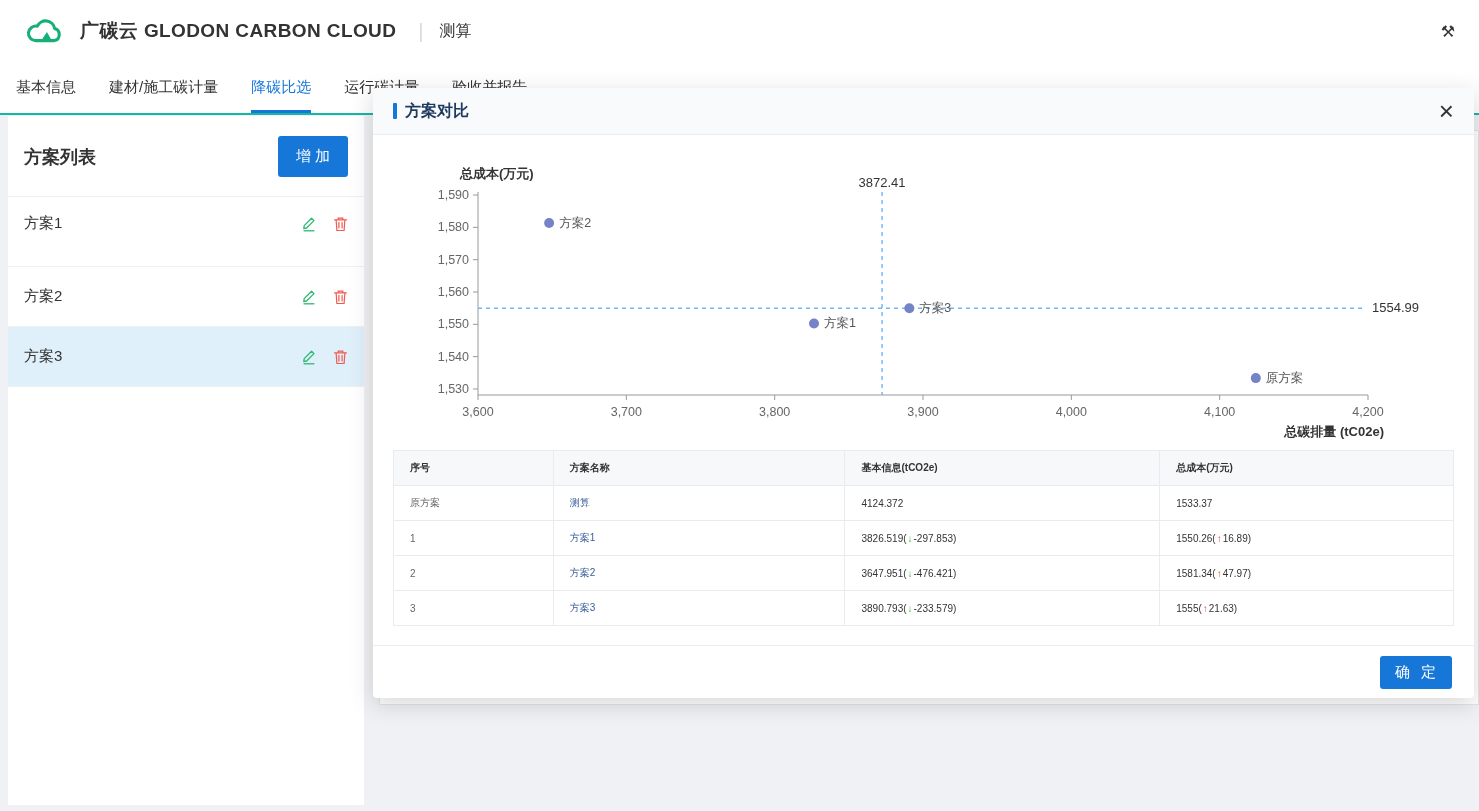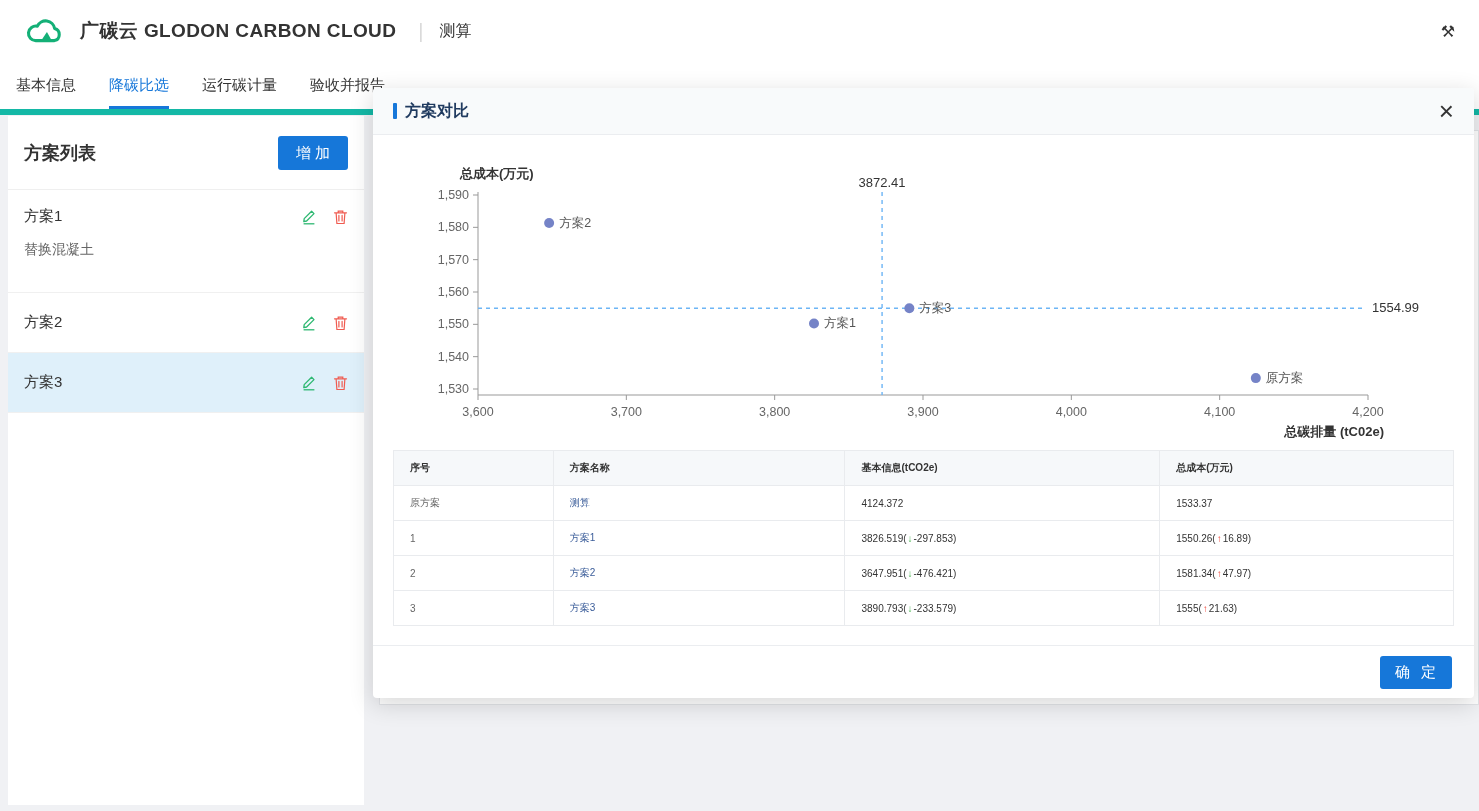--- a/index.html
+++ b/index.html
@@ -10,39 +10,39 @@
   .topbar { position: absolute; top: 0; left: 0; width: 1479px; height: 62px; background: #fff;
     display: flex; align-items: center; padding: 0 24px; z-index: 5; }
   .brand { display: flex; align-items: center; gap: 16px; }
   .brand-name { font-size: 19px; font-weight: 700; color: #333; letter-spacing: .4px; }
   .top-sep { color: #d9d9d9; font-size: 20px; margin: 0 16px 0 22px; font-weight: 300; }
   .page-title { font-size: 16px; color: #333; }
   .top-tool { margin-left: auto; font-size: 16px; color: #333; cursor: pointer; }
 
   
   .nav { position: absolute; top: 62px; left: 0; width: 1479px; height: 53px; background: #fff;
-    border-bottom: 6px solid #14b8a6; display: flex; align-items: stretch; padding: 0 16px; z-index: 4; }
+    border-bottom: 2px solid #14b8a6; display: flex; align-items: stretch; padding: 0 16px; z-index: 4; }
   .tab { position: relative; display: flex; align-items: center; margin-right: 33px;
     font-size: 15px; color: #333; cursor: pointer; white-space: nowrap; }
   .tab.active { color: #1677d9; font-weight: 400; }
   .tab.active::after { content: ""; position: absolute; left: 0; right: 0; bottom: 0; height: 3px; background: #1677d9; }
 
   
   .bg-card { position: absolute; left: 379px; top: 130px; width: 1100px; height: 575px;
     background: #fff; border: 1px solid #e2e4e8; z-index: 1; }
 
   
   .plan-panel { position: absolute; left: 8px; top: 116px; width: 356px; height: 689px;
     background: #fff; z-index: 2; }
   .panel-head { display: flex; align-items: center; justify-content: space-between;
     padding: 20px 16px 19px 16px; border-bottom: 1px solid #efefef; }
   .panel-title { font-size: 18px; font-weight: 700; color: #333; }
   .btn-primary { background: #1677d9; color: #fff; border: none; border-radius: 3px;
     font-size: 15px; cursor: pointer; font-family: inherit; }
-  .add-btn { width: 70px; height: 34px; }
+  .add-btn { width: 70px; height: 41px; }
   .plan-item { padding: 20px 16px; border-bottom: 1px solid #f0f0f0; cursor: pointer; }
   .plan-item.with-desc { padding: 17px 16px 33px 16px; }
   .plan-item.selected { background: #dff0fa; }
   .plan-item-head { display: flex; align-items: center; justify-content: space-between; }
   .plan-title { font-size: 15px; color: #333; }
   .plan-actions { display: flex; align-items: center; gap: 16px; }
   .icon-btn { display: inline-flex; cursor: pointer; }
   .plan-desc { margin-top: 15px; font-size: 14px; color: #666; }
   .plan-desc:empty { display: none; }
 
@@ -85,20 +85,21 @@
     </span>
     <span class="brand-name">广碳云 GLODON CARBON CLOUD</span>
   </div>
   <span class="top-sep">|</span>
   <span class="page-title">测算</span>
   <span class="top-tool">⚒</span>
 </div>
 
 <div class="nav">
   <span class="tab">基本信息</span>
+  <span class="tab">建材/施工碳计量</span>
   <span class="tab active">降碳比选</span>
   <span class="tab">运行碳计量</span>
   <span class="tab">验收并报告</span>
 </div>
 
 <div class="bg-card"></div>
 
 <div class="plan-panel">
   <div class="panel-head">
     <span class="panel-title">方案列表</span>
@@ -115,21 +116,20 @@
               <line x1="2.6" y1="15.8" x2="13.4" y2="15.8" stroke="#2eb872" stroke-width="1.3"></line>
             </svg>
         </span>
         <span class="icon-btn">
           <svg width="15" height="16" viewBox="0 0 15 16">
               <path d="M1.5 3.8h12M5.2 3.8V2.2h4.6v1.6M3.1 3.8l.8 10.7h7.2l.8-10.7M5.9 6.4v5.6M9.1 6.4v5.6" stroke="#f05b50" stroke-width="1.2" fill="none" stroke-linecap="round"></path>
             </svg>
         </span>
       </span>
     </div>
-    <div class="plan-desc">替换混凝土</div>
   </div>
 
   <div class="plan-item">
     <div class="plan-item-head">
       <span class="plan-title">方案2</span>
       <span class="plan-actions">
         <span class="icon-btn">
           <svg width="16" height="17" viewBox="0 0 16 17">
               <path d="M3.2 10.6 L10.6 3.2 L13 5.6 L5.6 13 L2.8 13.6 Z" fill="none" stroke="#2eb872" stroke-width="1.3" stroke-linejoin="round"></path>
               <line x1="2.6" y1="15.8" x2="13.4" y2="15.8" stroke="#2eb872" stroke-width="1.3"></line>

